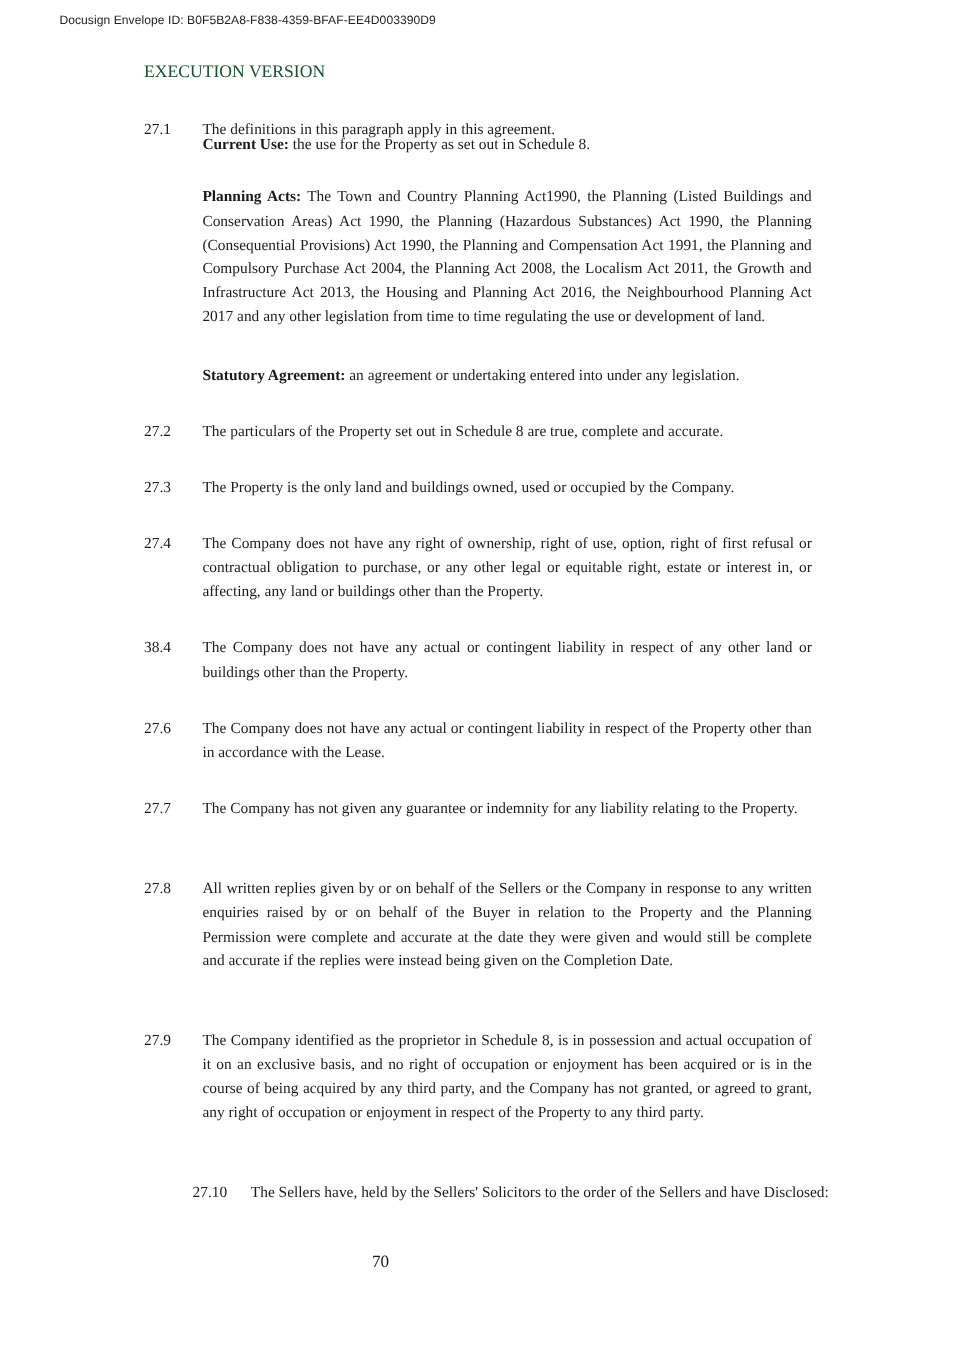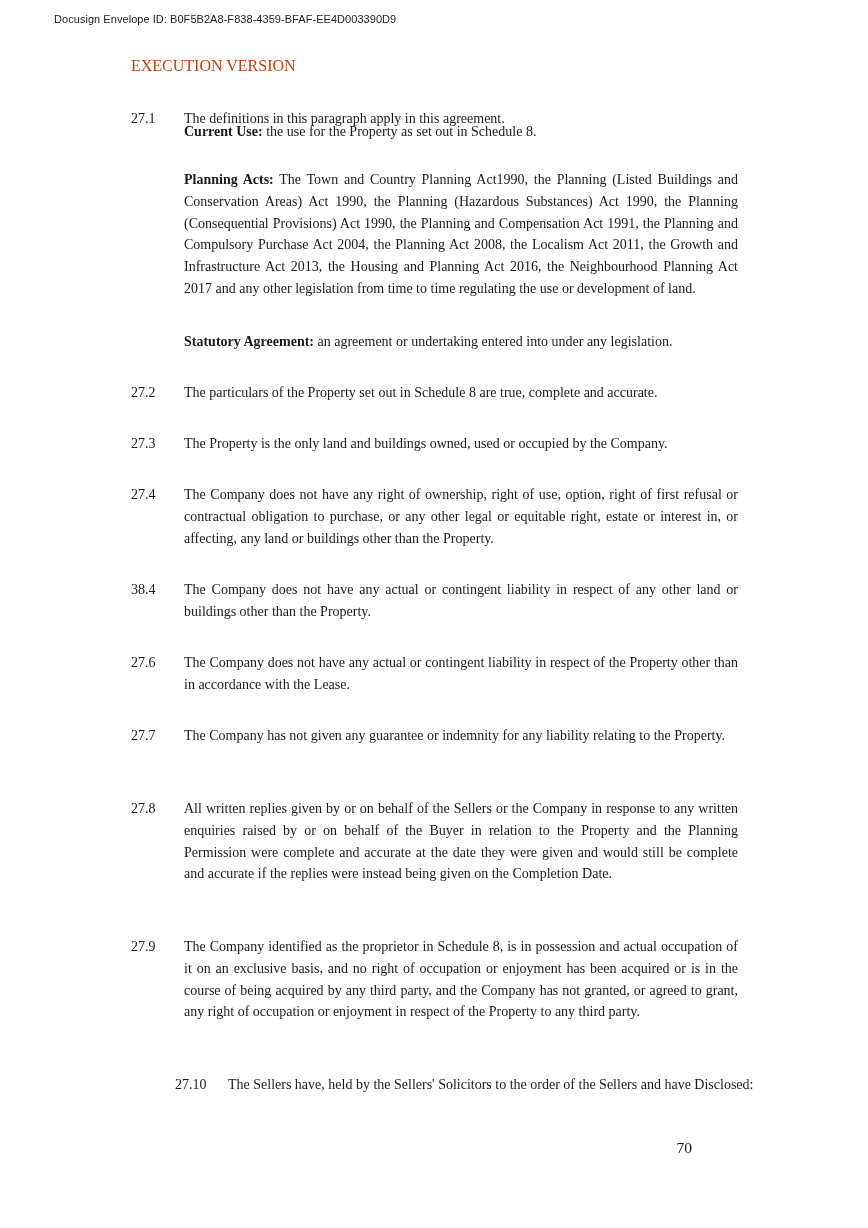--- a/index.html
+++ b/index.html
@@ -23,21 +23,21 @@
       color: #222;
       letter-spacing: 0.05px;
       margin-left: 29px;
     }
     .doc-label {
       position: absolute;
       left: 131px;
       top: 57px;
       font-family: "Liberation Serif", serif;
       font-size: 16px;
-      color: #c2410c;
+      color: #14532d;
     }
     .body-text {
       font-family: "Liberation Serif", serif;
       font-size: 14px;
       line-height: 21.8px;
       color: #1a1a1a;
     }
     .clause {
       position: absolute;
       left: 131px;
@@ -62,21 +62,21 @@
       text-align-last: left;
     }
     .definition .term {
       font-weight: bold;
     }
     .page-number {
       position: absolute;
       left: 0;
       width: 692px;
       top: 1139px;
-      text-align: right;
+      text-align: center;
       font-family: "Liberation Serif", serif;
       font-size: 15.6px;
       color: #1a1a1a;
     }
   </style>
 </head>
 <body>
 
 <div class="envelope-id">Docusign Envelope ID: B0F5B2A8-F838-4359-BFAF-EE4D003390D9</div>
 

